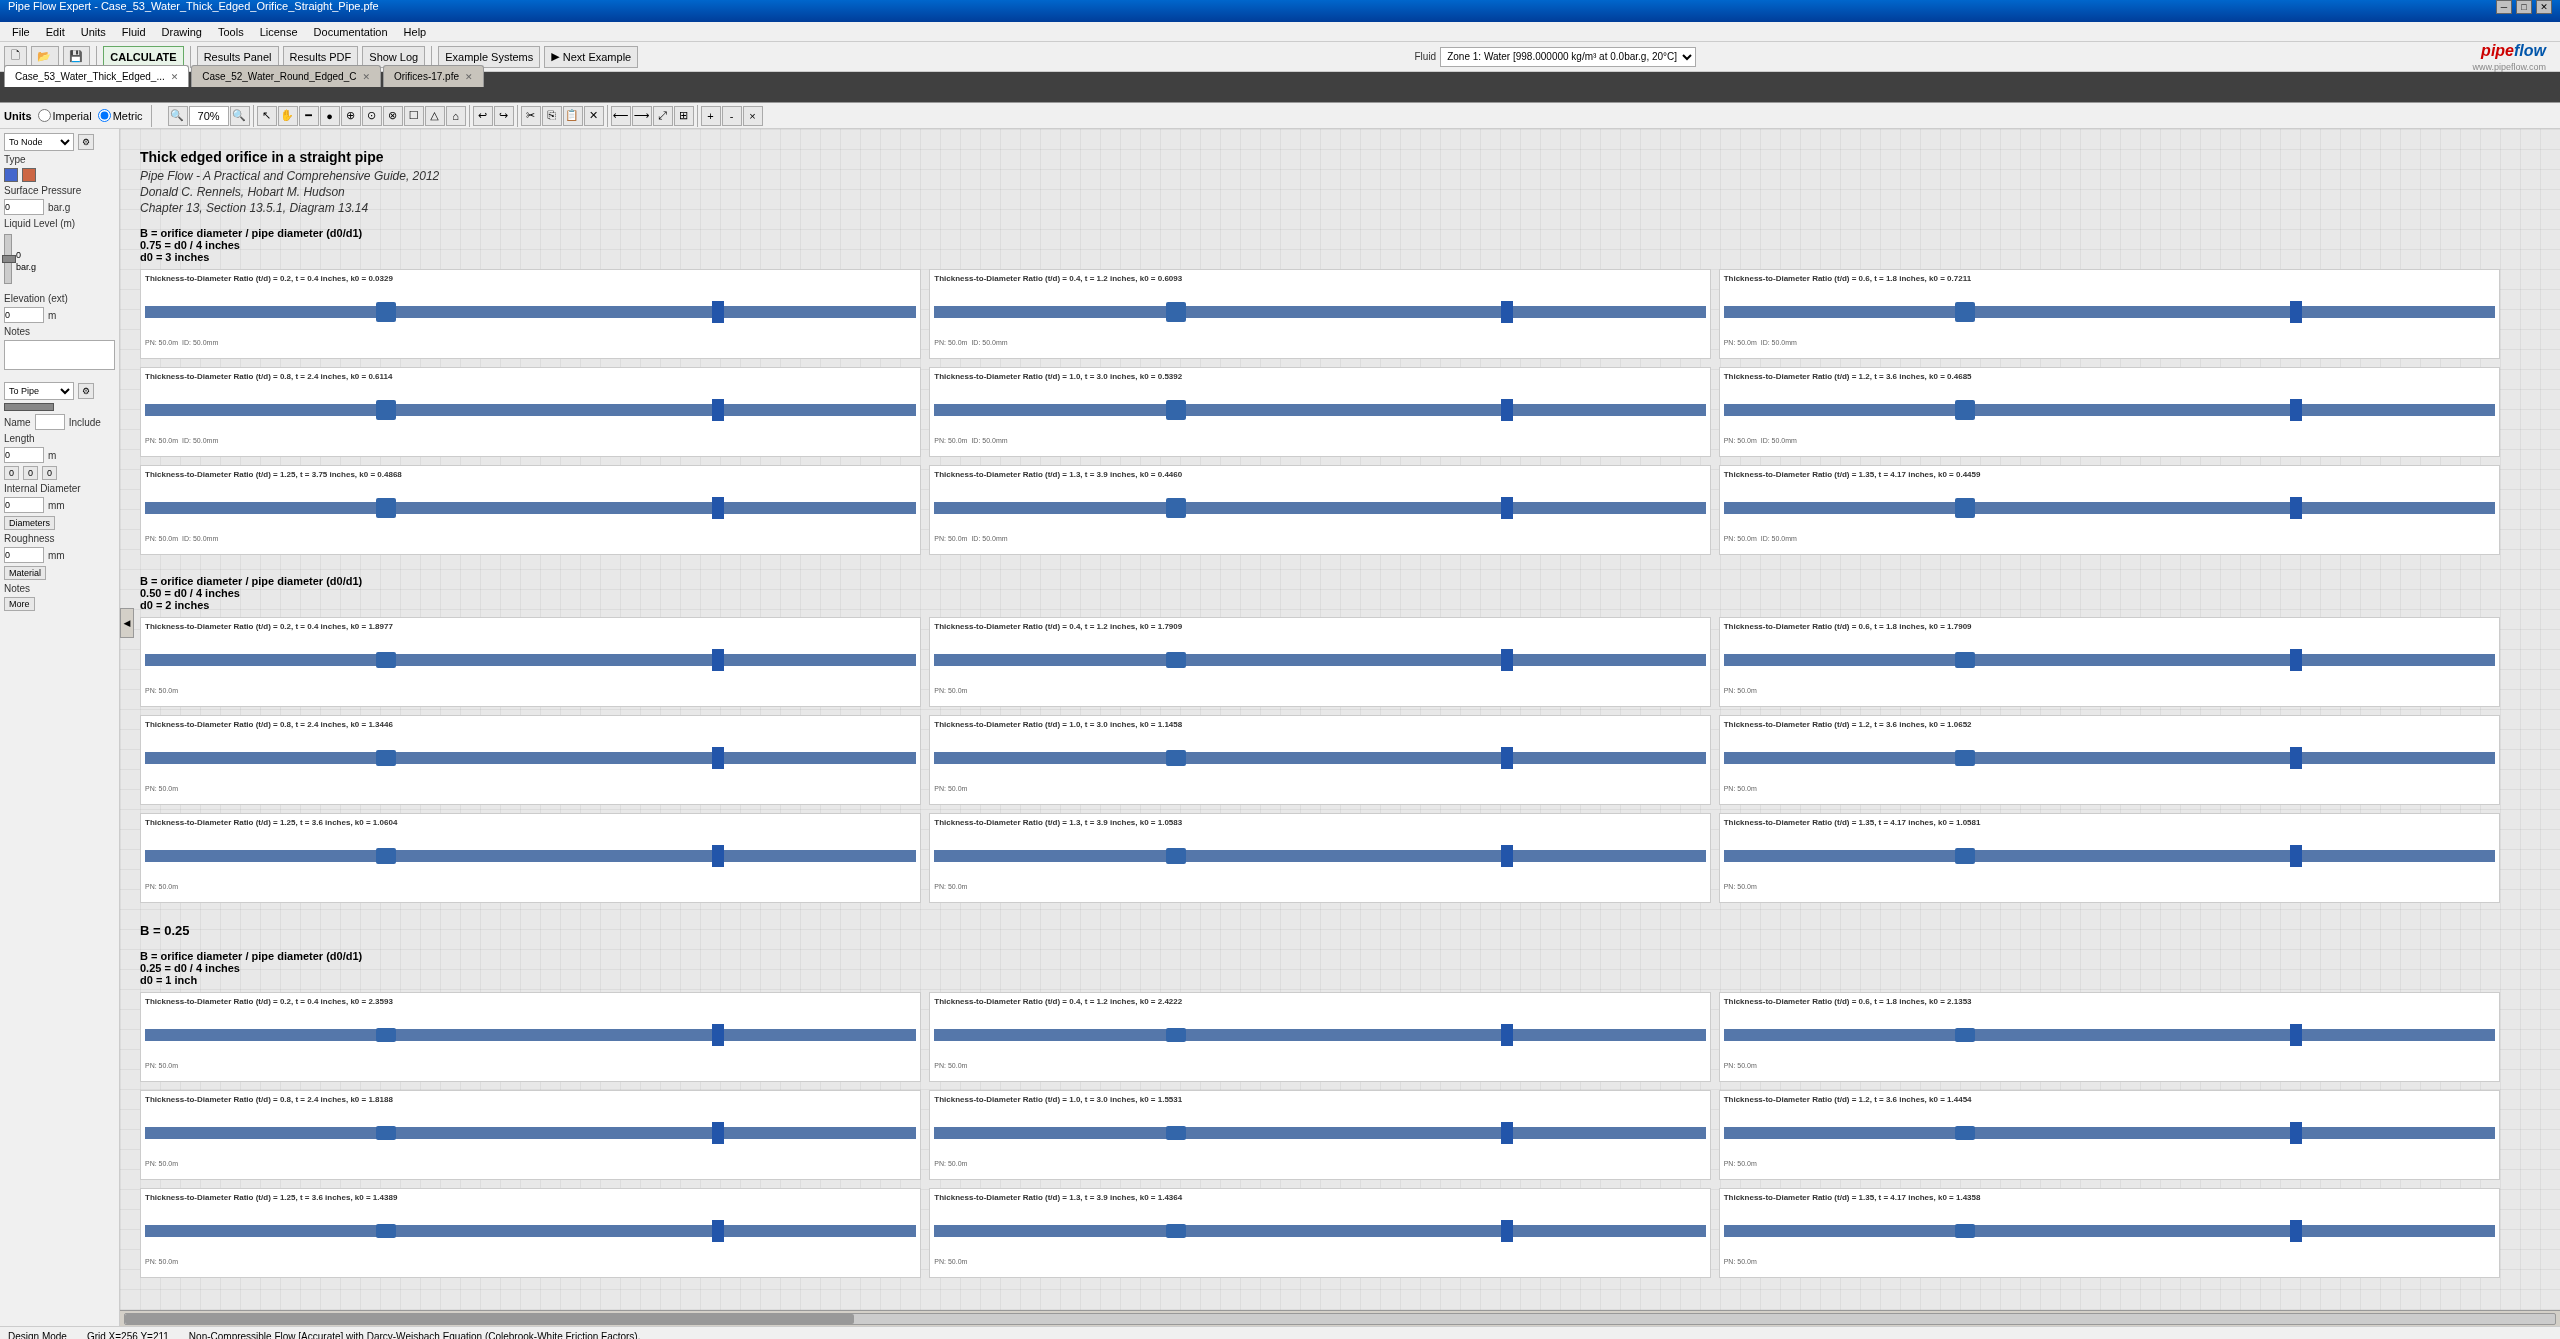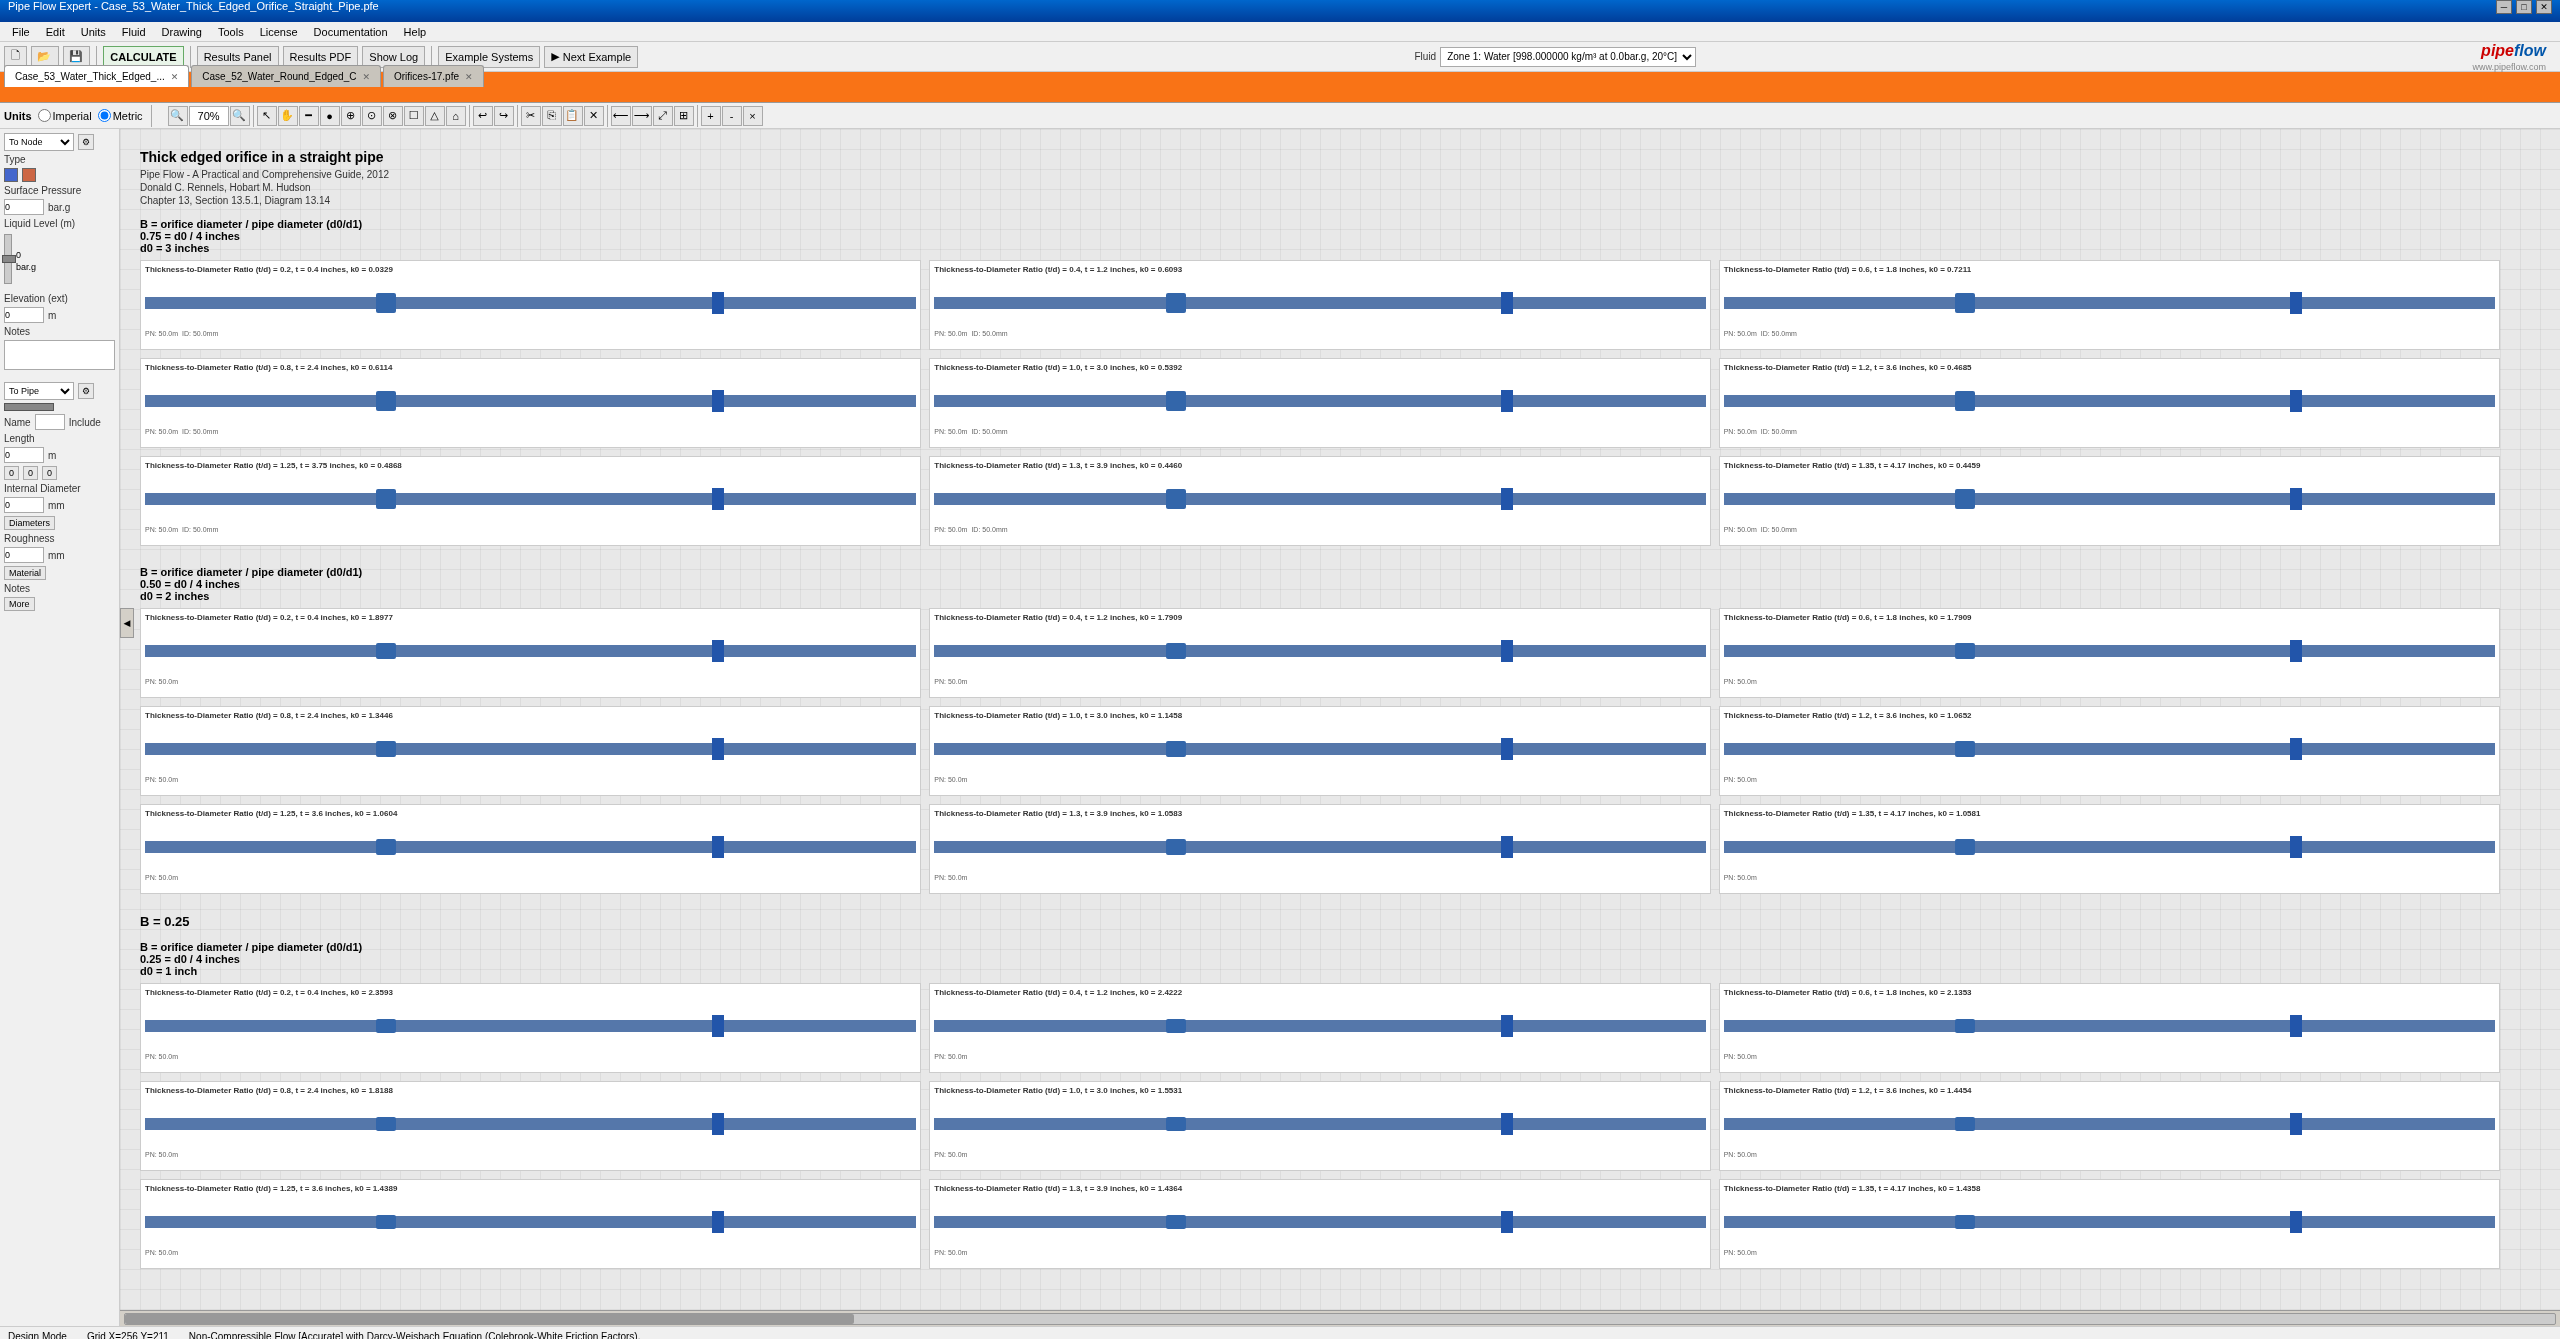--- a/index.html
+++ b/index.html
@@ -73,21 +73,21 @@
       height: 20px;
       font-size: 10px;
       border: 1px solid #aaa;
       background: white;
       padding: 0 2px;
       min-width: 200px;
     }
 
     
     .tabs-row {
-      background: #f97316;
+      background: #404040;
       height: 24px;
       display: flex;
       align-items: flex-end;
       padding: 15px 4px;
       gap: 2px;
       border-bottom: 1px solid #999;
     }
     .tab {
       height: 22px;
       padding: 0 10px;
@@ -210,21 +210,21 @@
       position: relative;
       padding: 20px;
     }
 
     
     .content-title {
       font-size: 14px;
       font-weight: bold;
       margin-bottom: 4px;
     }
-    .content-subtitle { font-size: 10px; color: #333; margin-bottom: 2px; }
+    .content-subtitle { font-size: 12px; color: #333; margin-bottom: 2px; font-style: italic; }
     .content-section {
       font-size: 11px;
       font-weight: bold;
       margin-top: 12px;
       margin-bottom: 4px;
     }
 
     .pipe-grid {
       display: grid;
       grid-template-columns: repeat(3, 1fr);

